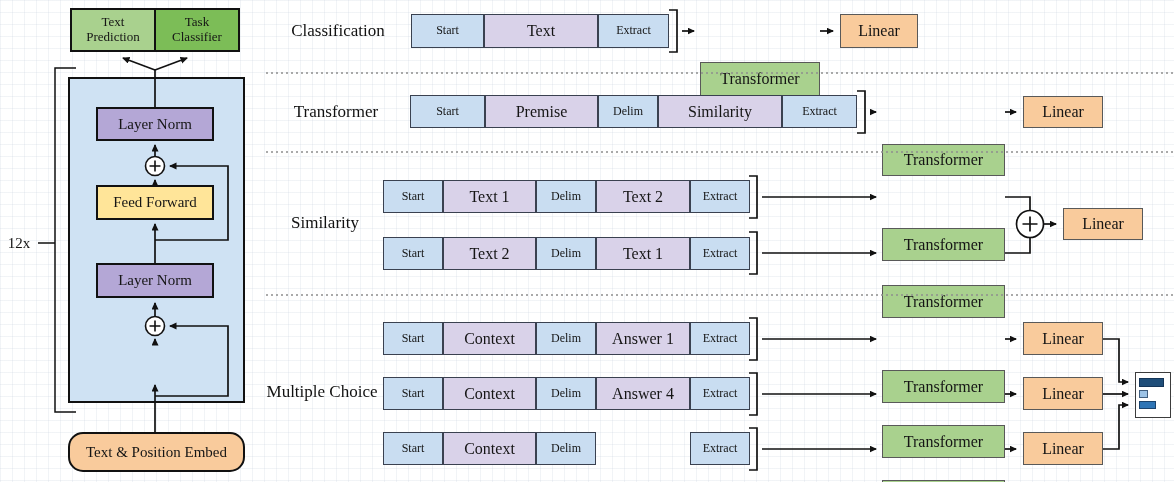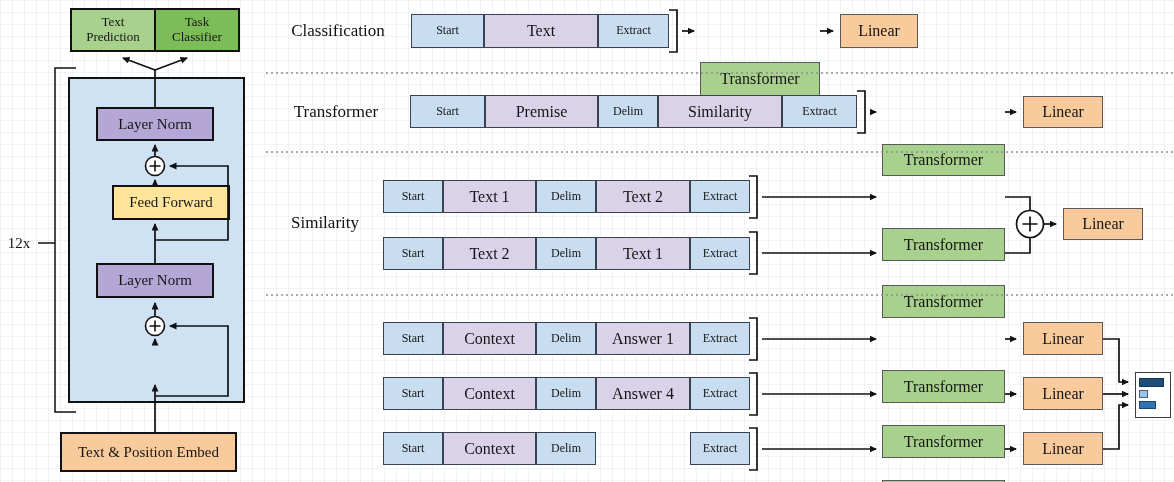--- a/index.html
+++ b/index.html
@@ -34,23 +34,23 @@
 <div class="stage">
 
   <div class="box ldbox fs13" style="left:70px;top:8px;width:85px;height:44px;background:#a9d18e;border-right-width:1px;">Text
 Prediction</div>
   <div class="box ldbox fs13" style="left:155px;top:8px;width:85px;height:44px;background:#7cbd57;border-left-width:1px;">Task
 Classifier</div>
 
   <div class="box ldbox" style="left:68px;top:77px;width:177px;height:326px;background:#cfe2f3;"></div>
 
   <div class="box ldbox fs15" style="left:96px;top:107px;width:118px;height:34px;background:#b4a7d6;">Layer Norm</div>
-  <div class="box ldbox fs15" style="left:112px;top:185px;width:118px;height:35px;background:#ffe599;">Feed Forward</div>
+  <div class="box ldbox fs15" style="left:96px;top:185px;width:118px;height:35px;background:#ffe599;">Feed Forward</div>
   <div class="box ldbox fs15" style="left:96px;top:263px;width:118px;height:35px;background:#b4a7d6;">Layer Norm</div>
-  <div class="box ldbox fs15" style="left:60px;top:432px;width:177px;height:40px;background:#f9cb9c;">Text &amp; Position Embed</div>
+  <div class="box ldbox fs15" style="left:68px;top:432px;width:177px;height:40px;background:#f9cb9c;border-radius:15px;">Text &amp; Position Embed</div>
 
   <div class="box fs15" style="left:2px;top:233px;width:34px;height:20px;">12x</div>
 
   <div class="label" style="left:268px;top:21px;width:140px;">Classification</div>
   <div class="box cell blue fs14" style="left:411px;top:14px;width:73px;height:34px;">Start</div>
   <div class="box cell lav fs16" style="left:484px;top:14px;width:114px;height:34px;">Text</div>
   <div class="box cell blue fs14" style="left:598px;top:14px;width:71px;height:34px;">Extract</div>
   <div class="box proc green fs16" style="left:700px;top:14px;width:120px;height:34px;">Transformer</div>
   <div class="box proc orange fs16" style="left:840px;top:14px;width:78px;height:34px;">Linear</div>
 
@@ -74,20 +74,21 @@
 
   <div class="box cell blue fs14" style="left:383px;top:237px;width:60px;height:33px;">Start</div>
   <div class="box cell lav fs16" style="left:443px;top:237px;width:93px;height:33px;">Text 2</div>
   <div class="box cell blue fs14" style="left:536px;top:237px;width:60px;height:33px;">Delim</div>
   <div class="box cell lav fs16" style="left:596px;top:237px;width:94px;height:33px;">Text 1</div>
   <div class="box cell blue fs14" style="left:690px;top:237px;width:60px;height:33px;">Extract</div>
   <div class="box proc green fs16" style="left:882px;top:237px;width:123px;height:33px;">Transformer</div>
 
   <div class="box proc orange fs16" style="left:1063px;top:208px;width:80px;height:32px;">Linear</div>
 
+  <div class="label" style="left:254px;top:382px;width:136px;">Multiple Choice</div>
 
   <div class="box cell blue fs14" style="left:383px;top:322px;width:60px;height:33px;">Start</div>
   <div class="box cell lav fs16" style="left:443px;top:322px;width:93px;height:33px;">Context</div>
   <div class="box cell blue fs14" style="left:536px;top:322px;width:60px;height:33px;">Delim</div>
   <div class="box cell lav fs16" style="left:596px;top:322px;width:94px;height:33px;">Answer 1</div>
   <div class="box cell blue fs14" style="left:690px;top:322px;width:60px;height:33px;">Extract</div>
   <div class="box proc green fs16" style="left:882px;top:322px;width:123px;height:33px;">Transformer</div>
   <div class="box proc orange fs16" style="left:1023px;top:322px;width:80px;height:33px;">Linear</div>
 
   <div class="box cell blue fs14" style="left:383px;top:377px;width:60px;height:33px;">Start</div>

